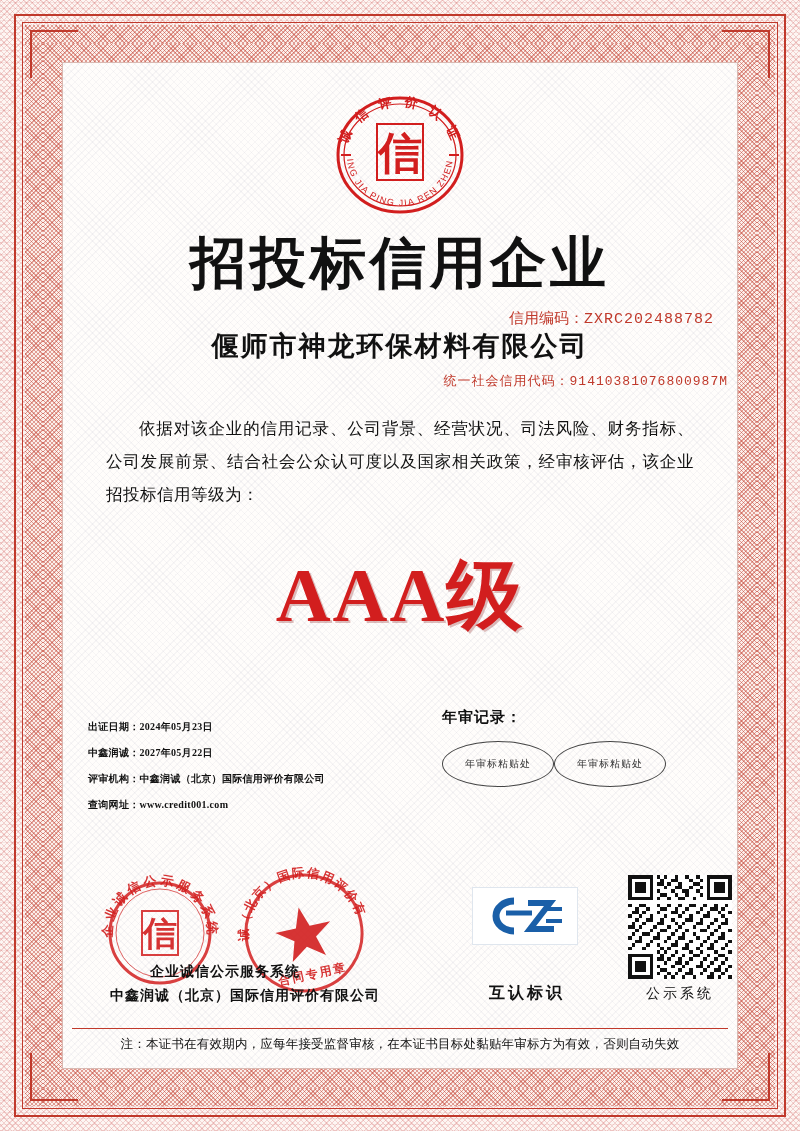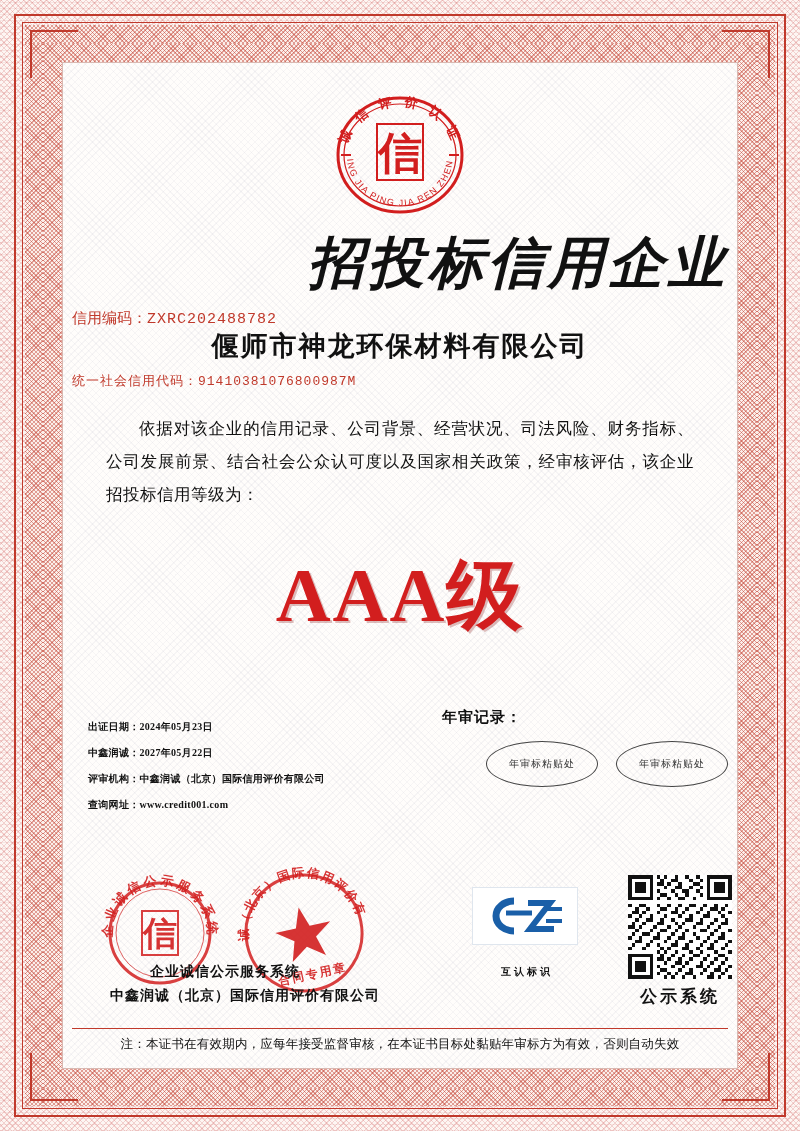--- a/index.html
+++ b/index.html
@@ -68,62 +68,61 @@
     display:flex;justify-content:center;
     margin-top:22px;
   }
   .emblem{
     position:relative;width:150px;height:122px;
   }
   .emblem svg{display:block;}
 
   
   .title-cn{
-    text-align:right;
+    text-align:center;
     font-family:"Liberation Sans", sans-serif;
     font-weight:bold;
     font-size:56px;
     letter-spacing:4px;
     color:#111;
     margin-top:18px;
     line-height:1.05;
-    font-style:italic;
   }
   .title-en{
     text-align:center;
     font-family:"Liberation Sans", sans-serif;
     font-size:19px;
     letter-spacing:7px;
     color:#111;
     margin-top:6px;
   }
 
   .code-line{
-    text-align:left;
+    text-align:right;
     margin-top:16px;
     padding-right:14px;
     font-size:15px;
     color:#c0392b;
     font-family:"Liberation Sans", sans-serif;
   }
   .code-line .code-val{
     font-family:"Liberation Mono", monospace;
     letter-spacing:1px;
   }
 
   .company{
     text-align:center;
     font-family:"Liberation Sans", sans-serif;
     font-weight:bold;
     font-size:27px;
     letter-spacing:2px;
     color:#111;
   }
   .uscc{
-    text-align:left;
+    text-align:right;
     margin-top:8px;
     font-size:13px;
     color:#c0392b;
     letter-spacing:1px;
   }
   .uscc .uscc-val{font-family:"Liberation Mono", monospace;}
 
   .body-text{
     margin:22px 34px 0 34px;
     font-size:16.5px;
@@ -161,21 +160,21 @@
   }
   .d-label{font-weight:bold;}
   .d-val{font-weight:bold;}
   .d-val-mono{font-family:"Liberation Serif", serif;font-weight:bold;text-align:center;}
 
   .details-right{flex:1;padding-left:14px;}
   .annual-title{
     font-size:15px;font-weight:bold;color:#111;letter-spacing:1px;
     margin-bottom:14px;
   }
-  .ellipses{display:flex;gap:18px;justify-content:flex-end;}
+  .ellipses{display:flex;}
   .ellipse{
     width:110px;height:44px;
     border:1px solid #444;
     border-radius:50%;
     display:flex;align-items:center;justify-content:center;
     font-size:10px;color:#333;letter-spacing:1px;
   }
 
   
   .seals{
@@ -198,30 +197,30 @@
 
   .mutual{
     position:absolute;left:400px;top:22px;text-align:center;width:110px;
   }
   .mutual-logo{
     width:104px;height:56px;
     border:1px solid #dfe6ee;
     display:flex;align-items:center;justify-content:center;
     background:#fff;
   }
-  .mutual-cap{margin-top:20px;font-size:10px;font-weight:bold;letter-spacing:3px;color:#111;}
+  .mutual-cap{margin-top:38px;font-size:16px;font-weight:bold;letter-spacing:3px;color:#111;}
 
   .qr-block{
     position:absolute;left:548px;top:10px;text-align:center;width:120px;
   }
   .qr{
     width:104px;height:104px;margin:0 auto;
     background:#fff;
   }
-  .qr-cap{margin-top:6px;font-size:17px;font-weight:bold;letter-spacing:3px;color:#111;}
+  .qr-cap{margin-top:6px;font-size:14px;font-weight:normal;letter-spacing:3px;color:#111;}
 
   
   .footnote{
     position:absolute;
     left:0;right:0;bottom:6px;
     border-top:1px solid #c0392b;
     padding-top:7px;
     text-align:center;
     font-size:12.5px;
     color:#111;

